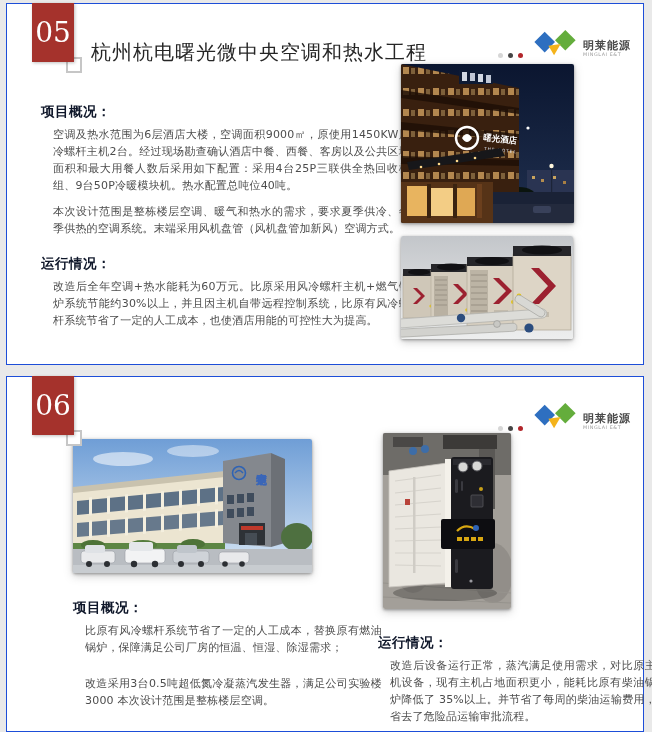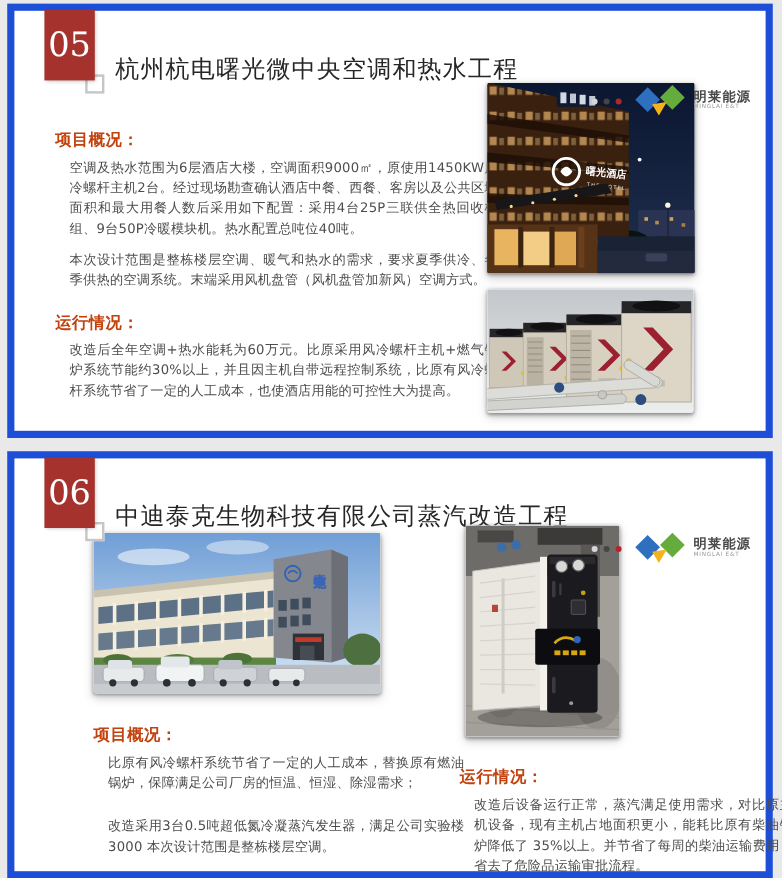--- a/index.html
+++ b/index.html
@@ -4,21 +4,21 @@
 <style>
   html,body{margin:0;padding:0;}
   body{
     width:652px;height:732px;
     background:#e9e9e9;
     position:relative;overflow:hidden;
     font-family:"DejaVu Sans","Liberation Sans",sans-serif;
   }
   .card{
     position:absolute;left:6px;width:638px;
-    background:#ffffff;border:6px solid #1d4ed8;box-sizing:border-box;
+    background:#ffffff;border:1px solid #1d4ed8;box-sizing:border-box;
   }
   #card-05{top:3px;height:362px;}
   #card-06{top:376px;height:356px;}
 
   .badge{
     position:absolute;left:25px;top:-1px;width:42px;height:59px;
     background:#a5322c;color:#fff;
     font-family:"DejaVu Serif","Liberation Serif",serif;
     font-size:28px;display:flex;align-items:center;justify-content:center;
     z-index:2;box-shadow:1px 1px 3px rgba(0,0,0,.25);
@@ -27,30 +27,30 @@
     position:absolute;left:59px;top:53px;width:12px;height:12px;
     border:2px solid #c6c6c6;background:#fff;z-index:1;
   }
   .title{
     position:absolute;left:84px;top:22px;
     font-size:20px;font-weight:normal;color:#262626;letter-spacing:1px;
     white-space:nowrap;
   }
   .logo{
     position:absolute;right:12px;top:24px;
-    display:flex;align-items:center;gap:7px;z-index:2;margin-top:36px;
+    display:flex;align-items:flex-end;gap:7px;z-index:2;
   }
   .logo-dots{display:flex;gap:5px;align-items:center;margin-right:4px;}
   .logo-dots span{width:5px;height:5px;border-radius:50%;display:block;}
   .brand-text{line-height:1;}
   .brand-name{font-size:11px;font-weight:bold;color:#4a4a4a;letter-spacing:1px;}
   .brand-tag{font-size:4.8px;color:#9a9a9a;letter-spacing:.6px;margin-top:2px;}
 
   .sec-h{
-    position:absolute;font-size:13.5px;font-weight:bold;color:#c2410c;
+    position:absolute;font-size:13.5px;font-weight:bold;color:#0f172a;
     letter-spacing:.5px;
   }
   .para{
     position:absolute;font-size:11px;color:#4c4c4c;line-height:17px;
     text-align:justify;letter-spacing:.2px;margin:12px;
   }
   .photo{
     position:absolute;background:#fff;border-radius:2px;overflow:hidden;
     box-shadow:0 1px 3px rgba(120,120,120,.75),0 3px 8px rgba(140,140,140,.45);
   }
@@ -215,21 +215,20 @@
         <circle cx="128" cy="92" r="4.6" fill="#2c4d7e"></circle>
         <circle cx="96" cy="88" r="3.4" fill="#c8c8c4" stroke="#9a9a96" stroke-width=".7"></circle>
       </g>
     </svg>
   </figure>
 </section>
 
 <section class="card" id="card-06">
   <div class="deco-square"></div>
   <div class="badge">06</div>
-  <h1 class="title">中迪泰克生物科技有限公司蒸汽改造工程</h1>
 
   <div class="logo">
     <div class="logo-dots">
       <span style="background:#d6d6d6"></span>
         <span style="background:#454545"></span>
         <span style="background:#b2262b"></span>
     </div>
     <svg width="42" height="30" viewBox="0 0 44 32">
       <polygon points="11,4 22,15 11,26 0,15" fill="#2e6fc0"></polygon>
       <polygon points="33,2 44,13 33,24 22,13" fill="#64ad3c"></polygon>

